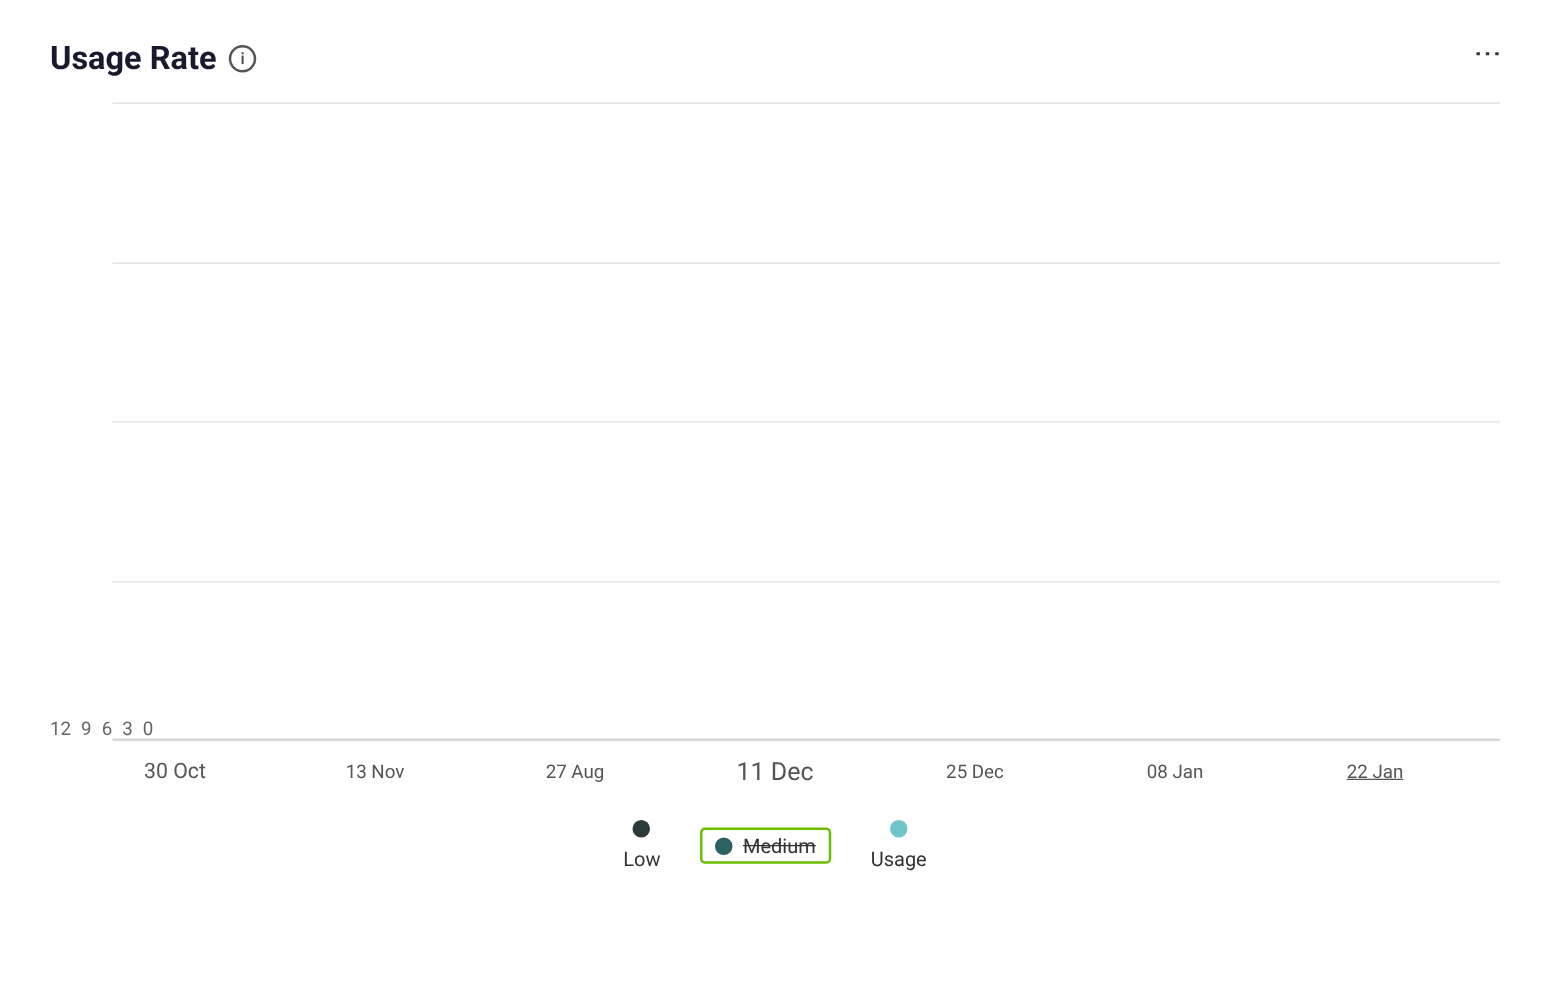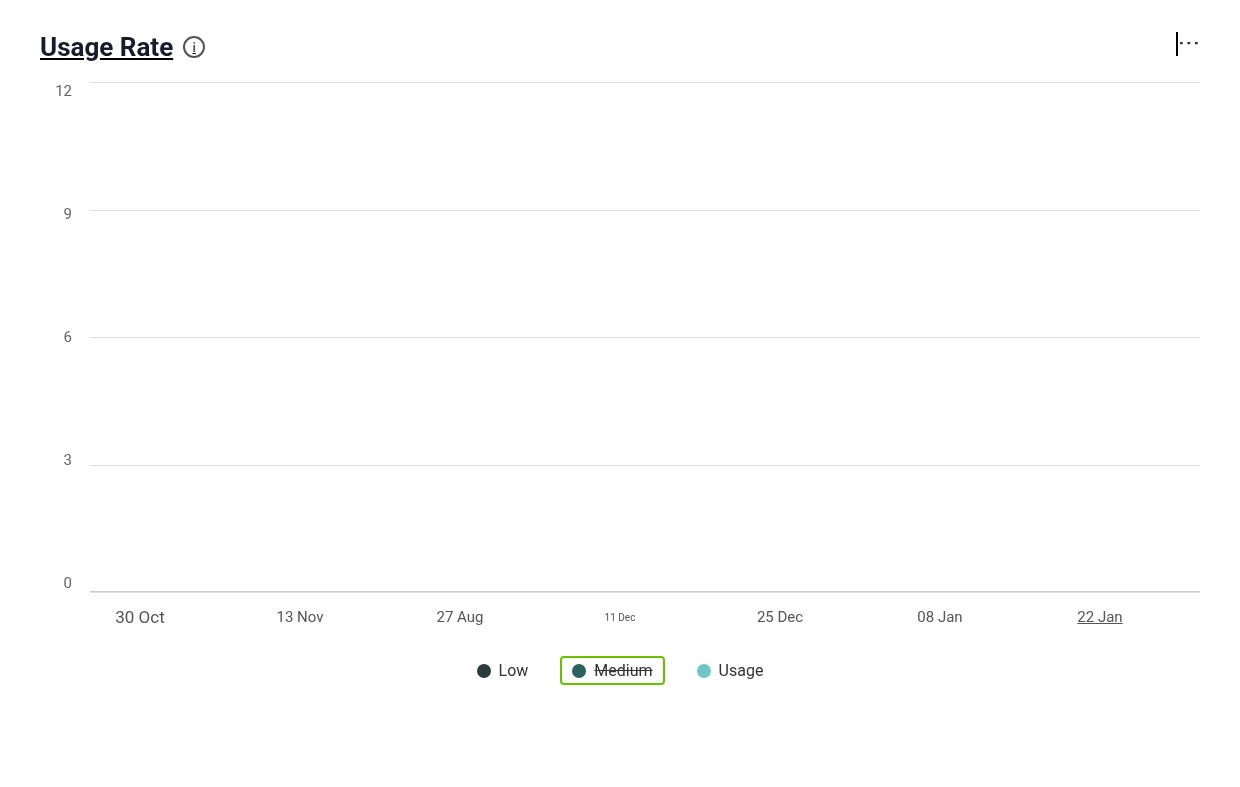--- a/index.html
+++ b/index.html
@@ -15,21 +15,20 @@
       height: 787px;
       padding: 32px 40px 20px 40px;
       position: relative;
       background: #fff;
     }
     .chart-header {
       display: flex;
       justify-content: space-between;
       align-items: flex-start;
       margin-bottom: 20px;
-      text-decoration: underline;
     }
     .chart-title-group {
       display: flex;
       align-items: center;
       gap: 10px;
     }
     .chart-title {
       font-size: 26px;
       font-weight: 700;
       color: #1a1a2e;
@@ -60,21 +59,21 @@
       width: 100%;
       height: 560px;
     }
     .y-axis {
       position: absolute;
       left: 0;
       top: 0;
       bottom: 50px;
       width: 40px;
       display: flex;
-      flex-direction: column;
+      flex-direction: row;
       justify-content: space-between;
       align-items: flex-end;
     }
     .y-label {
       font-size: 15px;
       color: #666;
       padding-right: 8px;
     }
     .grid-and-bars {
       position: absolute;
@@ -125,20 +124,21 @@
       align-items: center;
       gap: 32px;
       margin-top: 14px;
     }
     .legend-item {
       display: flex;
       align-items: center;
       gap: 8px;
       font-size: 16px;
       color: #333;
+      flex-direction: column;
     }
     .legend-dot {
       width: 14px;
       height: 14px;
       border-radius: 50%;
     }
     .legend-dot-low { background: #2d3a3a; }
     .legend-dot-medium { background: #2d6060; }
     .legend-dot-high { background: #6ec6c8; }
     .legend-medium-box {
@@ -259,21 +259,21 @@
           </div>
         </div>
     </div>
 
     <div class="baseline-line"></div>
 
     <div class="x-axis" id="x-axis" style="display: flex; justify-content: space-around; align-items: center; position: absolute; bottom: 0px; left: 0px; right: 0px; height: 50px;">
         <span style="font-size: 17px; color: rgb(85, 85, 85); text-align: center; width: 80px;">30 Oct</span>
         <span style="font-size: 15px; color: rgb(85, 85, 85); text-align: center; width: 80px;">13 Nov</span>
         <span style="font-size: 15px; color: rgb(85, 85, 85); text-align: center; width: 80px;">27 Aug</span>
-        <span style="font-size: 10px; color: rgb(85, 85, 85); text-align: center; width: 80px;">11 Dec</span>
+        <span style="font-size: 20px; color: rgb(85, 85, 85); text-align: center; width: 80px;">11 Dec</span>
         <span style="font-size: 15px; color: rgb(85, 85, 85); text-align: center; width: 80px;">25 Dec</span>
         <span style="font-size: 15px; color: rgb(85, 85, 85); text-align: center; width: 80px;">08 Jan</span>
         <span style="font-size: 15px; color: rgb(85, 85, 85); text-align: center; width: 80px; text-decoration: underline;">22 Jan</span>
       </div>
   </div>
 
   <div class="legend">
     <div class="legend-item">
       <div class="legend-dot legend-dot-low"></div>
       <span>Low</span>

